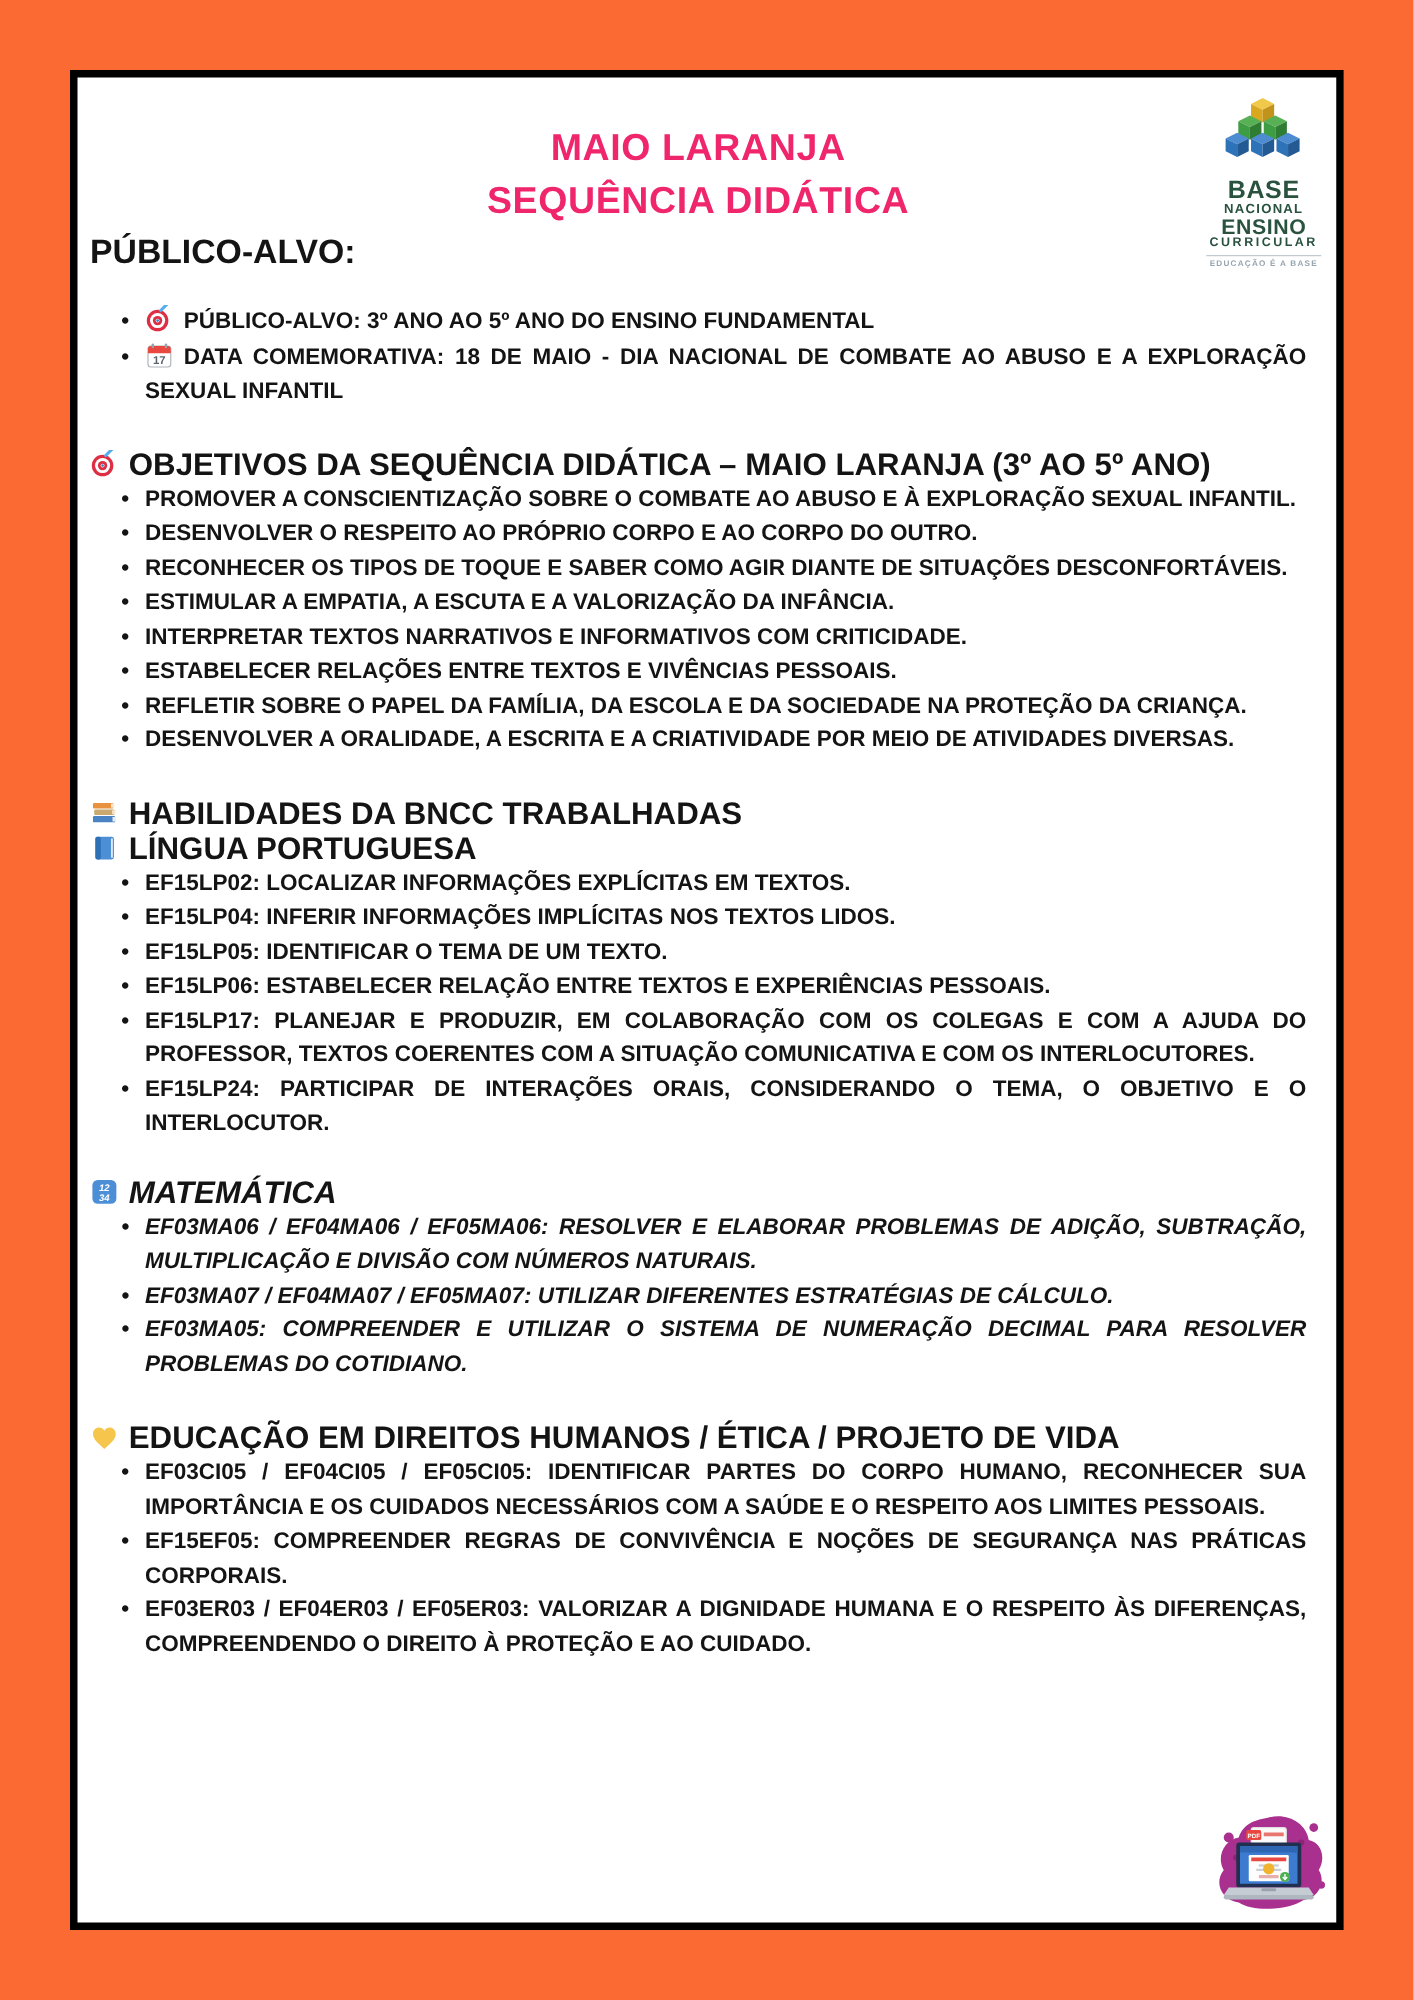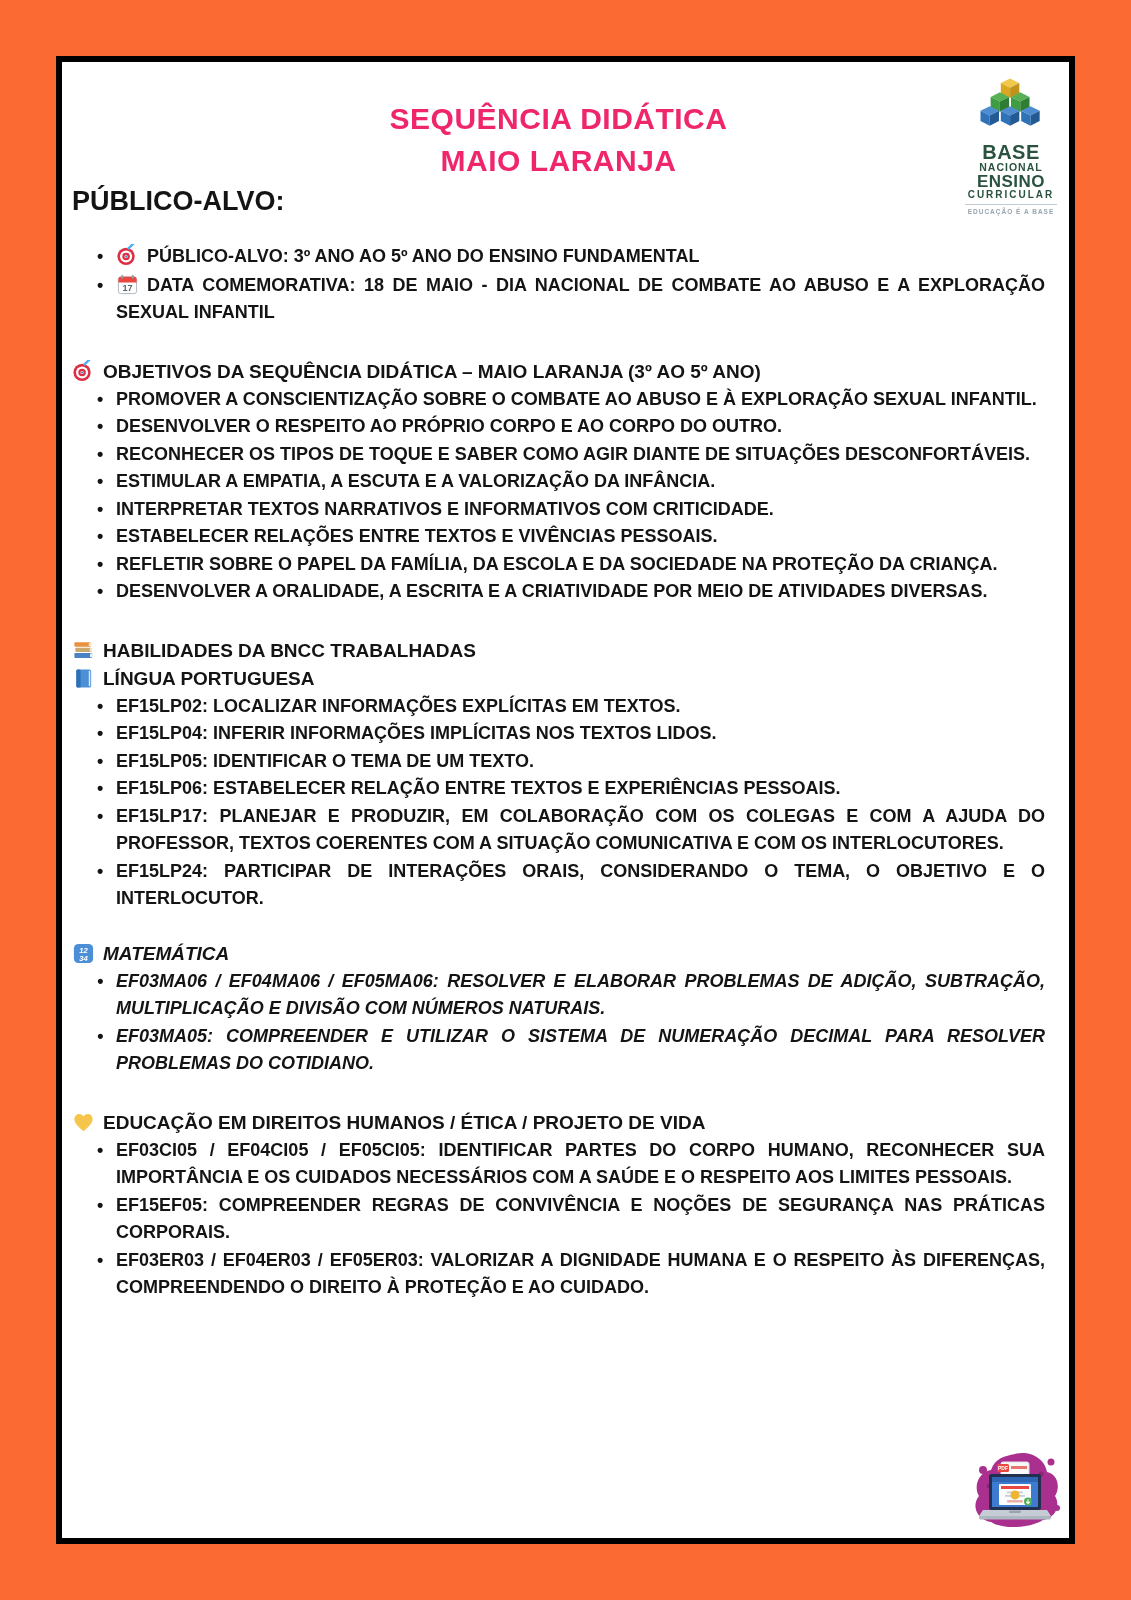--- a/index.html
+++ b/index.html
@@ -36,21 +36,21 @@
   li{position:relative;font-size:18px;line-height:27.5px;text-align:justify;}
   li::before{content:"\2022";position:absolute;left:-19px;top:0;font-size:18px;}
   .intro-list{margin-top:26px;}
   .intro-list li{margin-bottom:1px;}
   .inline-icon{display:inline-block;vertical-align:-5px;margin-right:8px;}
 
   
   .section{margin-top:0;}
   .gap-lg{margin-top:31px;}
   .gap-md{margin-top:27px;font-style:italic;}
-  .heading-row{display:flex;align-items:center;gap:8px;font-size:19px;line-height:28px;}
+  .heading-row{display:flex;align-items:center;gap:8px;font-size:25px;line-height:28px;}
   .heading-row .hicon{flex:0 0 auto;display:flex;}
   .heading-text{white-space:nowrap;}
 
   
   .pdf-illustration{position:absolute;right:6px;bottom:2px;width:96px;height:88px;}
 </style>
 </head>
 <body>
 
 <svg width="0" height="0" style="position:absolute" aria-hidden="true">
@@ -135,22 +135,22 @@
           </g>
         </svg>
         <div class="bncc-word1">BASE</div>
         <div class="bncc-word2">NACIONAL</div>
         <div class="bncc-word3">ENSINO</div>
         <div class="bncc-word4">CURRICULAR</div>
         <div class="bncc-tagline">EDUCAÇÃO É A BASE</div>
       </div>
 
       <div class="title-block">
+        <div class="doc-title">MAIO LARANJA</div>
         <div class="doc-title">SEQUÊNCIA DIDÁTICA</div>
-        <div class="doc-title">MAIO LARANJA</div>
       </div>
       <div class="audience-label">PÚBLICO-ALVO:</div>
 
       <ul class="intro-list">
         <li>
           <svg class="inline-icon" width="23" height="23" viewBox="0 0 24 24">
               <use href="#def-target"></use>
             </svg><span>PÚBLICO-ALVO: 3º ANO AO 5º ANO DO ENSINO FUNDAMENTAL</span>
         </li>
         <li>
@@ -215,20 +215,21 @@
         <div class="heading-row">
           <span class="hicon">
             <svg width="23" height="23" viewBox="0 0 24 24">
                 <use href="#def-numbers"></use>
               </svg>
           </span>
           <span class="heading-text">MATEMÁTICA</span>
         </div>
         <ul>
             <li>EF03MA06 / EF04MA06 / EF05MA06: RESOLVER E ELABORAR PROBLEMAS DE ADIÇÃO, SUBTRAÇÃO, MULTIPLICAÇÃO E DIVISÃO COM NÚMEROS NATURAIS.</li>
+            <li>EF03MA07 / EF04MA07 / EF05MA07: UTILIZAR DIFERENTES ESTRATÉGIAS DE CÁLCULO.</li>
             <li>EF03MA05: COMPREENDER E UTILIZAR O SISTEMA DE NUMERAÇÃO DECIMAL PARA RESOLVER PROBLEMAS DO COTIDIANO.</li>
           </ul>
       </div>
 
       <div class="section gap-lg">
         <div class="heading-row">
           <span class="hicon">
             <svg width="23" height="23" viewBox="0 0 24 24">
                 <use href="#def-heart"></use>
               </svg>

